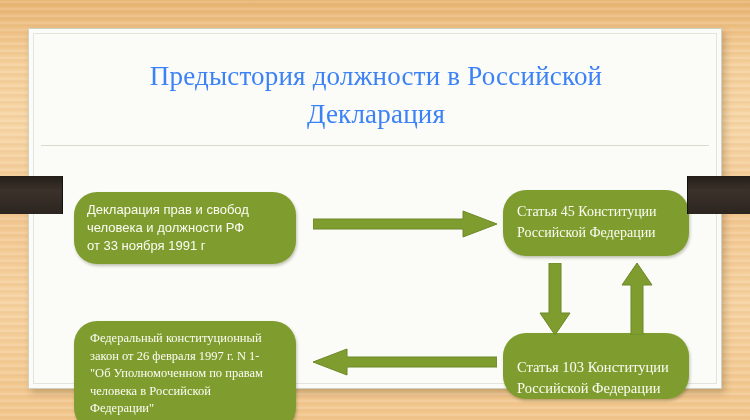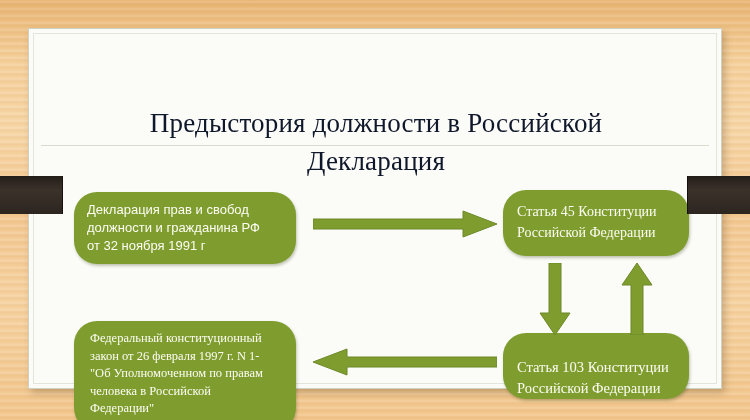--- a/index.html
+++ b/index.html
@@ -61,23 +61,22 @@
   
   #title {
     position: absolute;
     left: 40px;
     top: 28px;
     width: 614px;
     text-align: center;
     font-family: "Liberation Serif", serif;
     font-size: 27px;
     line-height: 38px;
-    color: #0f172a;
+    color: #3b82f6;
     letter-spacing: 0.2px;
-    margin-top: 47px;
   }
   #title-rule {
     position: absolute;
     left: 12px;
     top: 116px;
     width: 668px;
     height: 1px;
     background: #d9dccb;
   }
 
@@ -152,22 +151,22 @@
     <div id="slide-inner"></div>
 
     <div id="title">
       <div>Предыстория должности в Российской</div>
       <div>Декларация</div>
     </div>
     <div id="title-rule"></div>
 
     <div class="gbox" id="box-declaration">
       <div class="line">Декларация прав и свобод</div>
-      <div class="line">должности и гражданина РФ</div>
-      <div class="line">от 32 ноября 1991 г</div>
+      <div class="line">человека и должности РФ</div>
+      <div class="line">от 33 ноября 1991 г</div>
     </div>
 
     <div class="gbox" id="box-art45">
       <div class="line">Статья 45 Конституции</div>
       <div class="line">Российской Федерации</div>
     </div>
 
     <div class="gbox" id="box-art103">
       <div class="line">Статья 103 Конституции</div>
       <div class="line">Российской Федерации</div>

